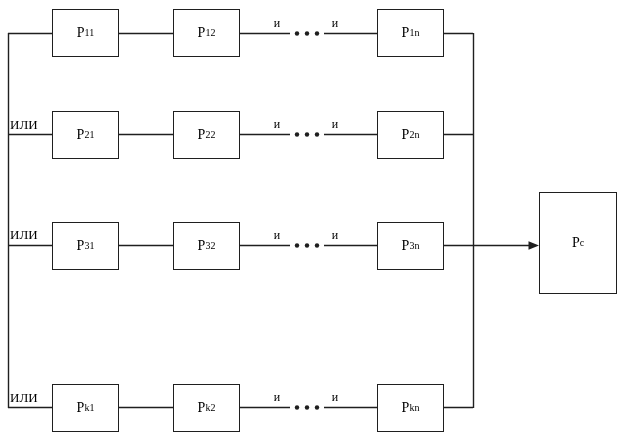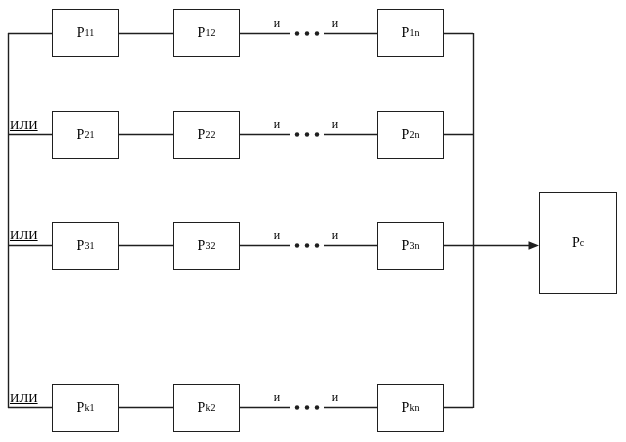--- a/index.html
+++ b/index.html
@@ -29,21 +29,20 @@
     font-size: 14px;
   }
   .blk sub { font-size: 10px; line-height: 0; }
   .blk.out { width: 78px; height: 102px; }
   .orlbl {
     position: absolute;
     left: 10px;
     font-size: 13px;
     background: #ffffff;
     line-height: 14px;
-    text-decoration: underline;
   }
   .andlbl {
     position: absolute;
     width: 18px;
     text-align: center;
     font-size: 12px;
     line-height: 12px;
   }
 </style>
 </head>

